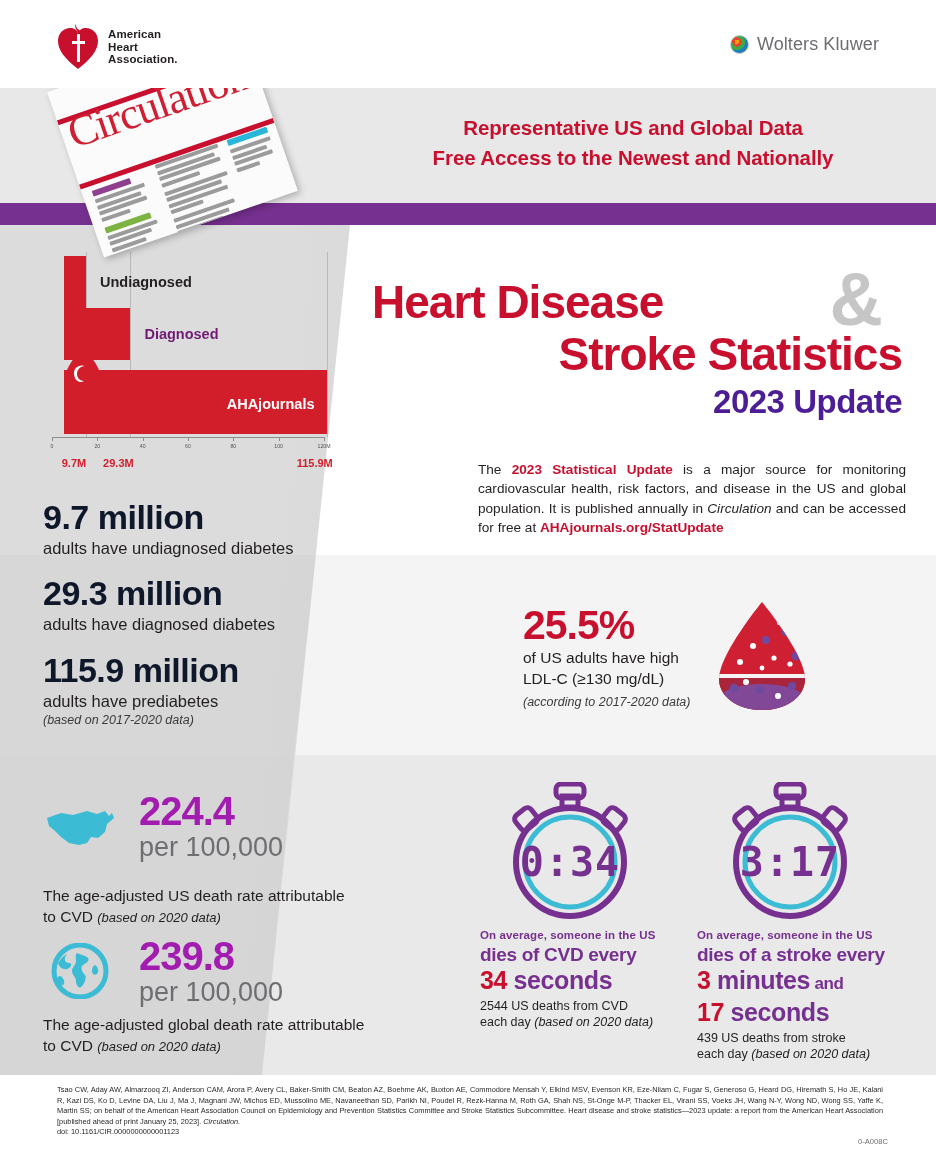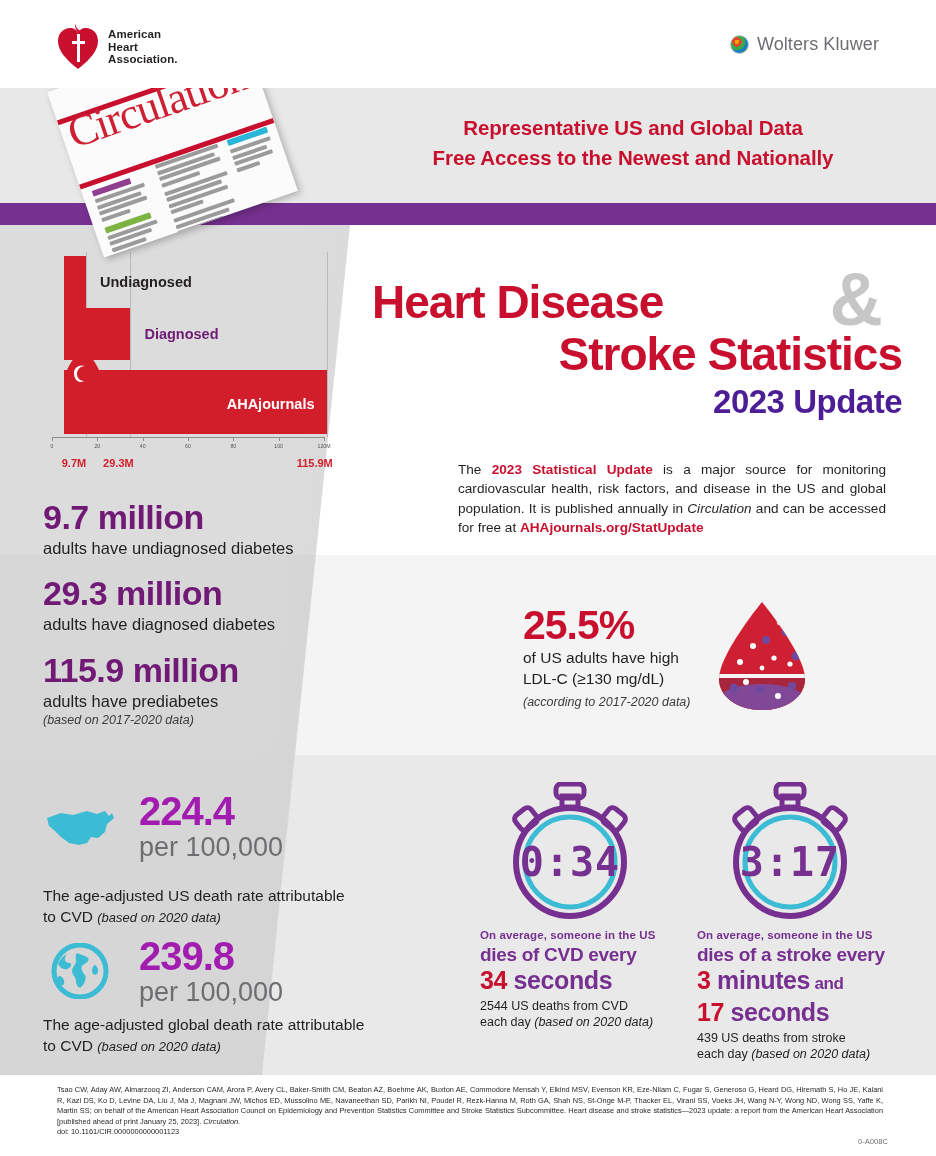--- a/index.html
+++ b/index.html
@@ -67,33 +67,33 @@
   .bar-label.inv { color:#ffffff; }
   .guide { position:absolute; width:1px; background:#b9b9b9; }
   .axis { position:absolute; left:12px; top:185px; width:272px; height:1px; background:#8e8e8e; }
   .tick { position:absolute; top:185px; width:1px; height:4px; background:#8e8e8e; }
   .tick-lab { position:absolute; top:191px; font-size:5.2px; color:#555; transform:translateX(-50%); }
   .val-lab { position:absolute; top:205px; font-size:11px; font-weight:bold; color:#d21e2b; transform:translateX(-50%); white-space:nowrap; }
   .drop-icon { position:absolute; left:24px; top:93px; width:38px; height:48px; z-index:4; }
 
   
   .statblock { position:absolute; left:43px; z-index:3; }
-  .stat-num { font-size:34px; font-weight:bold; color:#701a75; line-height:40px; letter-spacing:-.5px; }
+  .stat-num { font-size:34px; font-weight:bold; color:#0f172a; line-height:40px; letter-spacing:-.5px; }
   .stat-sub { font-size:16.5px; color:#231f20; line-height:22px; }
   .stat-note { font-size:12.5px; font-style:italic; color:#3b3b3b; line-height:17px; }
 
   
   .title { position:absolute; left:372px; top:277px; width:530px; z-index:3; }
   .t-line1 { position:relative; font-size:46px; font-weight:bold; color:#c8102e; line-height:50px; letter-spacing:-1px; }
   .t-line2 { position:relative; font-size:46px; font-weight:bold; color:#c8102e; line-height:50px; letter-spacing:-1px; text-align:right; margin-top:2px; }
   .amp { position:absolute; right:20px; top:-14px; font-size:74px; font-weight:bold; color:#c6c6c6; line-height:74px; z-index:-1; }
   .t-line3 { font-size:33px; font-weight:bold; color:#4c1d95; text-align:right; margin-top:4px; letter-spacing:-.5px; }
 
   
-  .intro { position:absolute; left:458px; top:460px; width:428px; z-index:3;
+  .intro { position:absolute; left:478px; top:460px; width:428px; z-index:3;
     font-size:13.6px; line-height:19.4px; color:#231f20; text-align:justify; }
   .intro b { color:#c8102e; }
   .intro .link { color:#c8102e; font-weight:bold; }
   .intro i { font-style:italic; }
 
   
   .ldl { position:absolute; left:523px; top:603px; width:230px; z-index:3; }
   .ldl-num { font-size:41px; font-weight:bold; color:#c8102e; line-height:44px; letter-spacing:-1px; }
   .ldl-sub { font-size:15.5px; line-height:21px; color:#231f20; }
   .ldl-note { font-size:12.5px; font-style:italic; color:#3b3b3b; margin-top:6px; }

